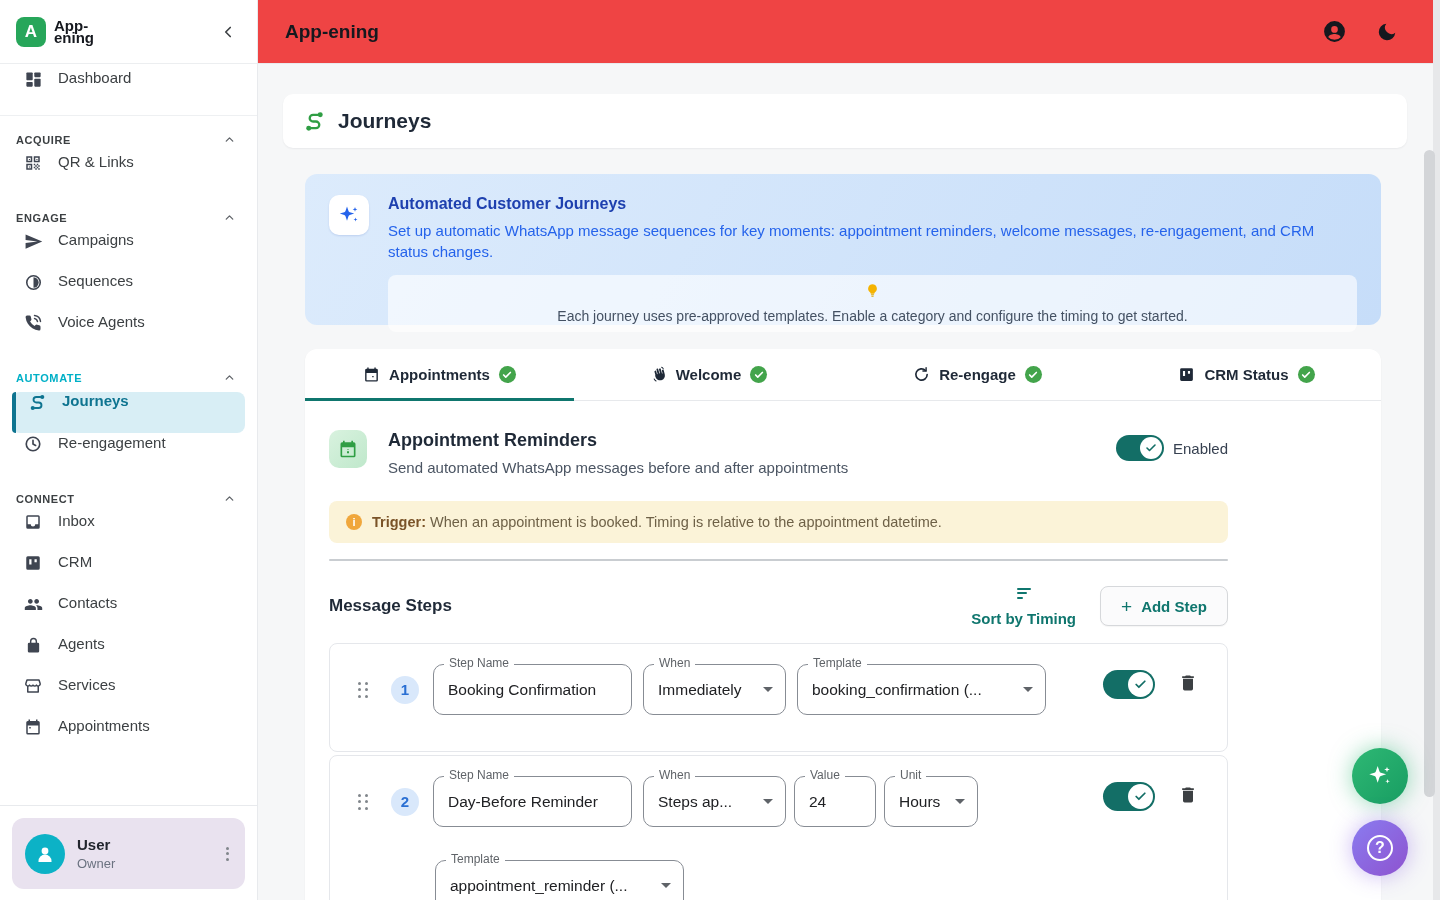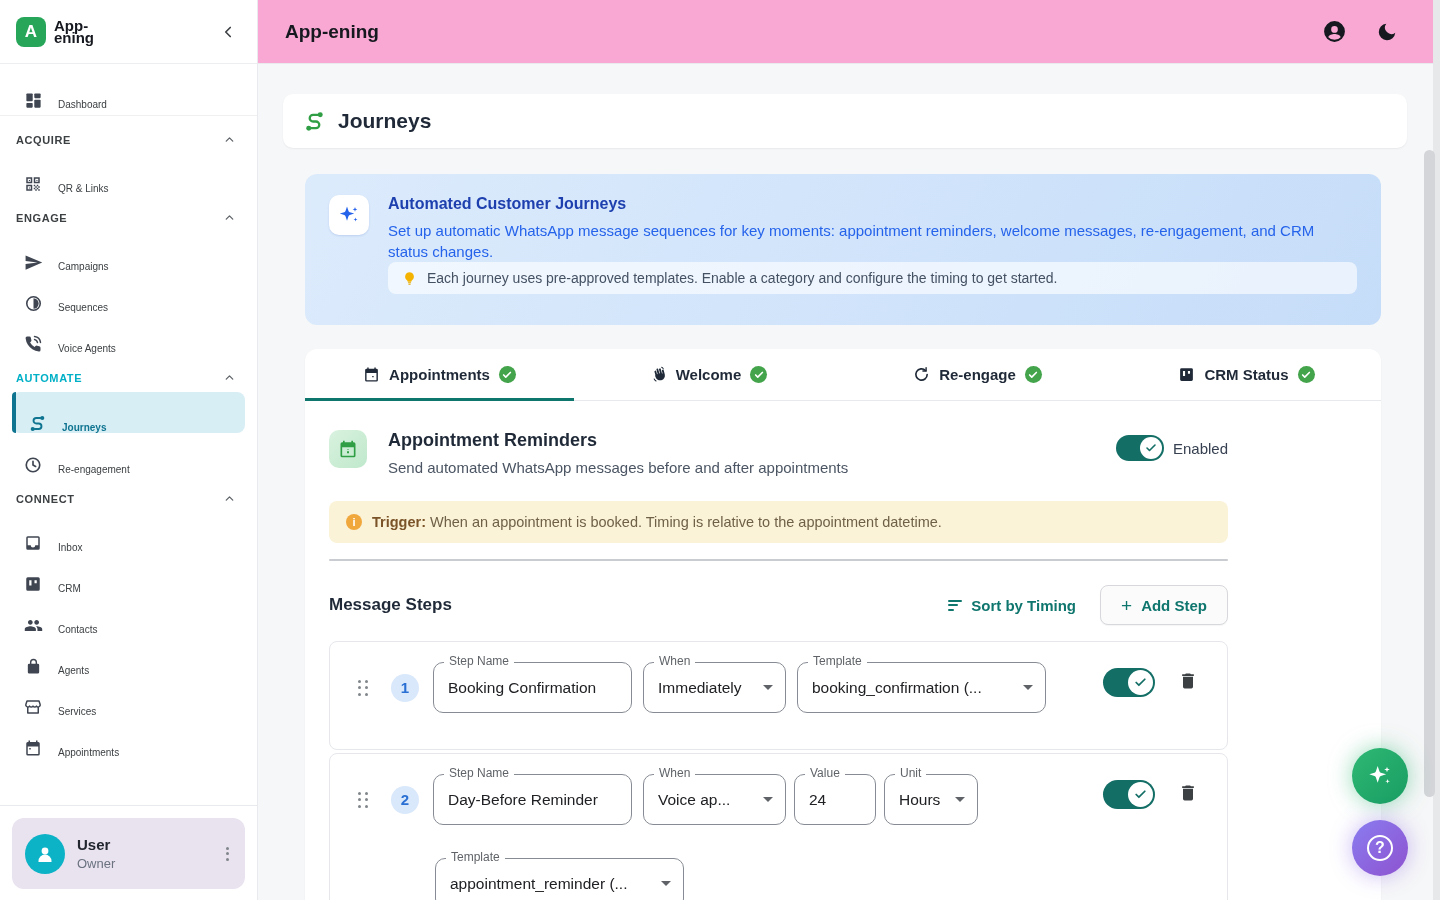--- a/index.html
+++ b/index.html
@@ -7,57 +7,57 @@
   body { font-family:"Liberation Sans","DejaVu Sans",sans-serif; background:#f6f7f8; display:flex; position:relative; color:#1f2937; }
   svg { display:block; }
 
   
   .sidebar { width:258px; min-width:258px; background:#fff; border-right:1px solid #e8eaed; display:flex; flex-direction:column; height:900px; }
   .side-header { height:64px; min-height:64px; border-bottom:1px solid #eceef0; display:flex; align-items:center; padding:0 20px 0 16px; }
   .logo-badge { width:30px; height:30px; border-radius:8px; background:#27a65a; color:#fff; font-weight:700; font-size:17px; display:flex; align-items:center; justify-content:center; }
   .logo-text { margin-left:8px; font-size:15px; font-weight:700; line-height:11.5px; color:#16191f; }
   .collapse-btn { margin-left:auto; color:#3c4043; cursor:pointer; }
   .side-nav { flex:1; overflow:hidden; padding-top:5px; }
-  .nav-item { height:41px; display:flex; align-items:flex-end; padding:0 16px 0 23px; gap:15px; font-size:10px; color:#3c4043; cursor:pointer; }
+  .nav-item { height:41px; display:flex; align-items:flex-start; padding:0 16px 0 23px; gap:15px; font-size:15px; color:#3c4043; cursor:pointer; }
   .nav-item .ic { width:20px; height:20px; display:flex; align-items:center; justify-content:center; color:#3f4551; flex-shrink:0; }
   .nav-divider { border-bottom:1px solid #eef0f2; margin-top:5px; }
   .sec-head { display:flex; align-items:center; justify-content:space-between; padding:17px 21px 7px 16px; font-size:11px; font-weight:700; letter-spacing:.6px; color:#3c4043; }
   .sec-head.automate { color:#00b0c7; }
   .sec-head .chev { color:#5f6368; }
   .nav-item.active { background:#d8eef5; border-radius:8px; margin:1px 12px; padding-left:15px; position:relative; color:#0e7490; font-weight:600; }
   .nav-item.active .ic { color:#0e7490; }
   .nav-item.active::before { content:''; position:absolute; left:0; top:0; bottom:0; width:4px; background:#0e7490; border-radius:4px 0 0 4px; }
   .side-footer { border-top:1px solid #e8eaed; padding:12px; height:95px; min-height:95px; background:#fff; }
   .user-card { background:#e9e2ef; border-radius:12px; height:71px; display:flex; align-items:center; padding:0 12px 0 13px; }
   .avatar { width:40px; height:40px; border-radius:50%; background:#0cb2c6; color:#fff; display:flex; align-items:center; justify-content:center; flex-shrink:0; }
   .user-meta { margin-left:12px; }
   .user-name { font-size:15px; font-weight:700; color:#22262e; }
   .user-role { font-size:13px; color:#6b7280; margin-top:3px; }
   .kebab { margin-left:auto; cursor:pointer; padding:4px; }
   .kebab i, .dots i { width:3px; height:3px; border-radius:50%; background:#80868b; display:block; }
   .kebab i { margin:2.5px 0; }
 
   
   .main { flex:1; display:flex; flex-direction:column; height:900px; position:relative; }
-  .topbar { height:64px; min-height:64px; background:#f9a8d4; border-bottom:1px solid #e8eaed; display:flex; align-items:center; padding:0 42px 0 27px; }
+  .topbar { height:64px; min-height:64px; background:#ef4444; border-bottom:1px solid #e8eaed; display:flex; align-items:center; padding:0 42px 0 27px; }
   .topbar-title { font-size:19px; font-weight:700; color:#15181e; }
   .topbar-icons { margin-left:auto; display:flex; align-items:center; gap:29px; color:#15181e; }
   .topbar-icons > * { cursor:pointer; }
 
   .content { flex:1; padding:30px 33px 0 25px; overflow:hidden; }
   .title-card { background:#fff; border-radius:10px; height:54px; display:flex; align-items:center; padding:0 20px; box-shadow:0 1px 2px rgba(16,24,40,.06); }
   .title-card h1 { font-size:21px; font-weight:600; color:#1f2937; margin-left:12px; }
 
   .inner { padding:26px 26px 0 22px; }
   .info-banner { background:linear-gradient(120deg,#dcebfc 0%,#c6ddf9 100%); border-radius:12px; height:151px; padding:21px 24px; display:flex; gap:19px; }
   .sparkle-box { width:40px; height:40px; background:#fff; border-radius:10px; display:flex; align-items:center; justify-content:center; color:#2563eb; flex-shrink:0; box-shadow:0 1px 2px rgba(30,64,175,.15); }
   .banner-body { flex:1; }
   .banner-title { font-size:16px; font-weight:700; color:#1e40af; }
   .banner-desc { font-size:15px; color:#2563eb; line-height:21px; margin-top:7px; max-width:990px; }
-  .tip-box { background:rgba(255,255,255,.62); border-radius:8px; padding:8px 14px; font-size:14px; color:#445163; display:flex; align-items:center; gap:10px; }
+  .tip-box { margin-top:13px; background:rgba(255,255,255,.62); border-radius:8px; padding:8px 14px; font-size:14px; color:#445163; display:flex; align-items:center; gap:10px;flex-direction:column; }
 
   .main-card { background:#fff; border-radius:12px 12px 0 0; margin-top:24px; height:620px; box-shadow:0 1px 2px rgba(16,24,40,.05); overflow:hidden; }
   .tabs { display:flex; height:52px; border-bottom:1px solid #e7e9ec; }
   .tab { flex:1; display:flex; align-items:center; justify-content:center; gap:9px; font-size:15px; font-weight:600; color:#1f2937; position:relative; cursor:pointer; }
   .tab.active::after { content:''; position:absolute; left:0; right:0; bottom:-1px; height:3px; background:#0f766e; }
   .badge { width:17px; height:17px; border-radius:50%; background:#43a44b; display:flex; align-items:center; justify-content:center; flex-shrink:0; }
 
   .card-inner { width:899px; margin-left:24px; }
   .section-head { display:flex; align-items:flex-start; padding-top:29px; }
   .green-box { width:38px; height:38px; border-radius:10px; background:linear-gradient(135deg,#d9f2df,#bfe8cb); display:flex; align-items:center; justify-content:center; color:#2f9e44; flex-shrink:0; }
@@ -71,21 +71,21 @@
   .toggle.big .knob { width:25px; height:25px; }
   .enabled-label { font-size:15px; color:#374151; }
 
   .trigger { margin-top:25px; background:#fbf3d8; border-radius:8px; padding:13px 17px; font-size:14.5px; color:#6e6147; display:flex; align-items:center; gap:10px; }
   .trigger b { color:#7a5328; }
   .info-ic { width:16px; height:16px; border-radius:50%; background:#f0a73c; color:#fff; font-size:11px; font-weight:700; display:flex; align-items:center; justify-content:center; flex-shrink:0; }
   .divider { height:2px; background:#c9cdd1; border-radius:1px; margin-top:16px; }
 
   .steps-head { display:flex; align-items:center; margin-top:24px; }
   .steps-title { font-size:17px; font-weight:700; color:#1f2937; }
-  .sort-btn { margin-left:auto; margin-right:24px; display:flex; align-items:center; gap:9px; color:#0f766e; font-size:15px; font-weight:600; cursor:pointer; }
+  .sort-btn { margin-left:auto; margin-right:24px; display:flex; align-items:center; gap:9px; color:#0f766e; font-size:15px; font-weight:600; cursor:pointer;flex-direction:column; }
   .sort-ic span { display:block; height:2px; background:#0f766e; border-radius:1px; margin:2.5px 0; }
   .add-btn { width:128px; height:40px; border:1px solid #d6d8db; border-radius:8px; background:#fbfbfc; color:#0f766e; font-size:15px; font-weight:600; display:flex; align-items:center; justify-content:center; gap:9px; cursor:pointer; box-shadow:0 1px 1px rgba(0,0,0,.04); }
   .plus { font-size:19px; font-weight:400; line-height:1; }
 
   .step-card { border:1px solid #e5e7eb; border-radius:8px; background:#fff; margin-top:16px; padding:20px 0 36px; position:relative; }
   .step-card.second { margin-top:3px; padding-bottom:56px; }
   .step-row { display:flex; align-items:center; padding-left:28px; }
   .dots { display:grid; grid-template-columns:repeat(2,3px); gap:3.5px; width:10px; cursor:grab; }
   .step-num { width:28px; height:28px; border-radius:50%; background:#d9e8fb; color:#2a6fd3; font-size:15px; font-weight:600; display:flex; align-items:center; justify-content:center; margin-left:23px; flex-shrink:0; }
   .fields { display:flex; margin-left:14px; }
@@ -492,21 +492,21 @@
                   <i></i>
                 </span>
               <span class="step-num">2</span>
               <div class="fields">
                 <div class="mfield w-name">
                   <span class="lbl">Step Name</span>
                   <span class="val">Day-Before Reminder</span>
                 </div>
                 <div class="mfield select w-when">
                   <span class="lbl">When</span>
-                  <span class="val">Voice ap...</span>
+                  <span class="val">Steps ap...</span>
                   <span class="caret"></span>
                 </div>
                 <div class="mfield w-val">
                   <span class="lbl">Value</span>
                   <span class="val">24</span>
                 </div>
                 <div class="mfield select w-unit">
                   <span class="lbl">Unit</span>
                   <span class="val">Hours</span>
                   <span class="caret"></span>

